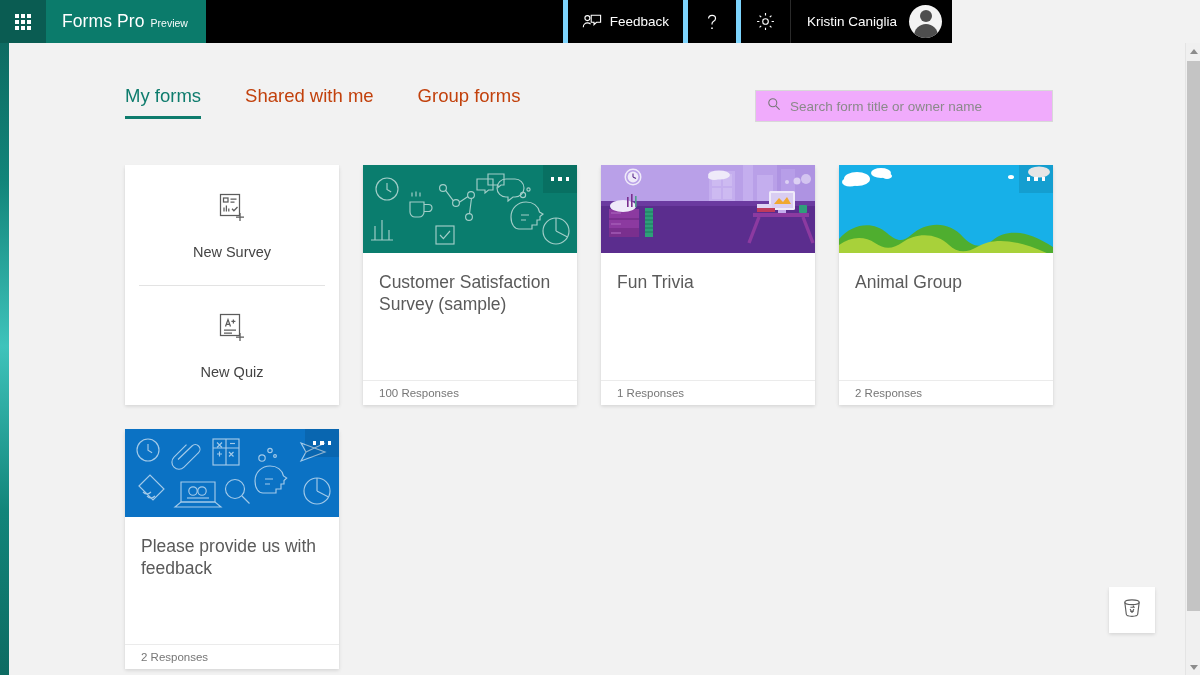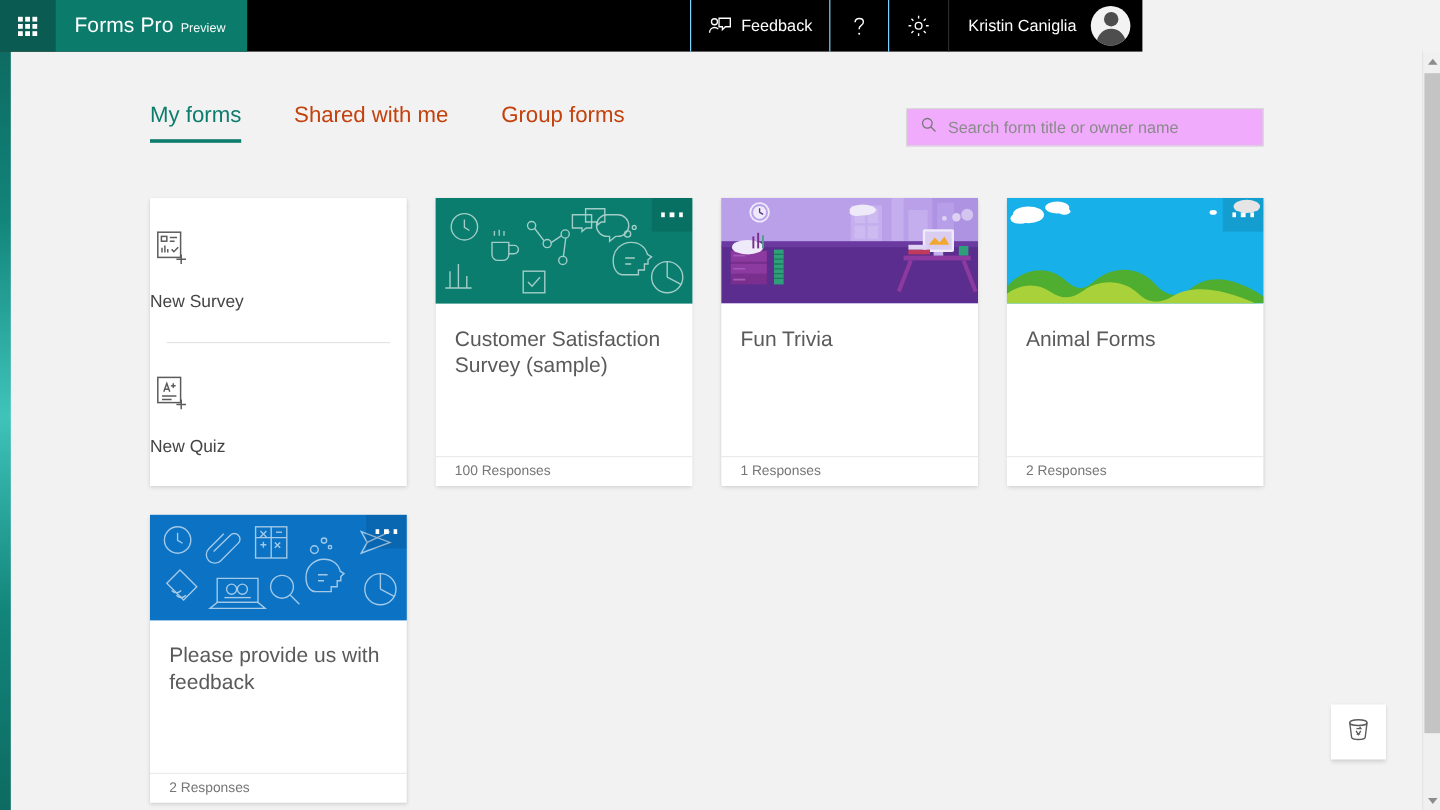--- a/index.html
+++ b/index.html
@@ -41,21 +41,21 @@
     color: #ffffff; font-size: 17.5px; letter-spacing: .1px;
     line-height: 43px;
   }
   #brand-preview {
     color: #ffffff; font-size: 10.5px; margin-left: 6px; opacity: .97;
   }
   #suite-spacer { flex: 1; }
   .suite-btn {
     display: flex; align-items: center; justify-content: center;
     gap: 8px; color: #ffffff; cursor: pointer;
-    border-left: 1px solid #7dd3fc;
+    border-left: 5px solid #7dd3fc;
     padding: 0 14px;
   }
   .suite-btn svg { display: block; }
   #feedback-label { font-size: 13.5px; }
   #user-area {
     display: flex; align-items: center; gap: 12px;
     border-left: 1px solid #2a2a2a;
     padding: 0 10px 0 16px; cursor: pointer;
   }
   #user-name { color: #ffffff; font-size: 13.5px; white-space: nowrap; }
@@ -129,21 +129,21 @@
     width: 214px; background: #ffffff;
     box-shadow: 0 0.3px 0.9px rgba(0,0,0,.10), 0 1.6px 3.6px rgba(0,0,0,.13);
     display: flex; flex-direction: column;
     cursor: pointer;
   }
 
   
   #new-card { height: 240px; justify-content: center; }
   .new-item {
     flex: 1; display: flex; flex-direction: column;
-    align-items: flex-start; justify-content: center; gap: 14px;
+    align-items: center; justify-content: center; gap: 14px;
     cursor: pointer;
   }
   .new-item-label { font-size: 14.5px; color: #444; }
   #new-divider { height: 1px; background: #e3e3e3; margin: 0 14px; }
 
   
   .form-card { height: 240px; }
   .card-banner {
     height: 88px; position: relative; overflow: hidden; flex: none;
   }
@@ -440,21 +440,21 @@
             <path d="M0 80c12-9 26-9 36-2 10 7 18 6 28-1 14-10 34-9 46 3 8 8 18 8 28 2 16-10 42-8 76 9v5H0z" fill="#a8d13a"></path>
           </svg>
         </div>
         <div class="card-menu">
             <i></i>
             <i></i>
             <i></i>
           </div>
       </div>
       <div class="card-body">
-        <div class="card-title">Animal Forms</div>
+        <div class="card-title">Animal Group</div>
       </div>
       <div class="card-footer">
         <span class="card-responses">2 Responses</span>
       </div>
     </div>
 
     <div class="card form-card">
       <div class="card-banner" style="background:#0b72c4">
         <div class="icon-art">
           <svg width="214" height="88" viewBox="0 0 214 88" fill="none" stroke="#ffffff" stroke-width="1.15" opacity=".62">

